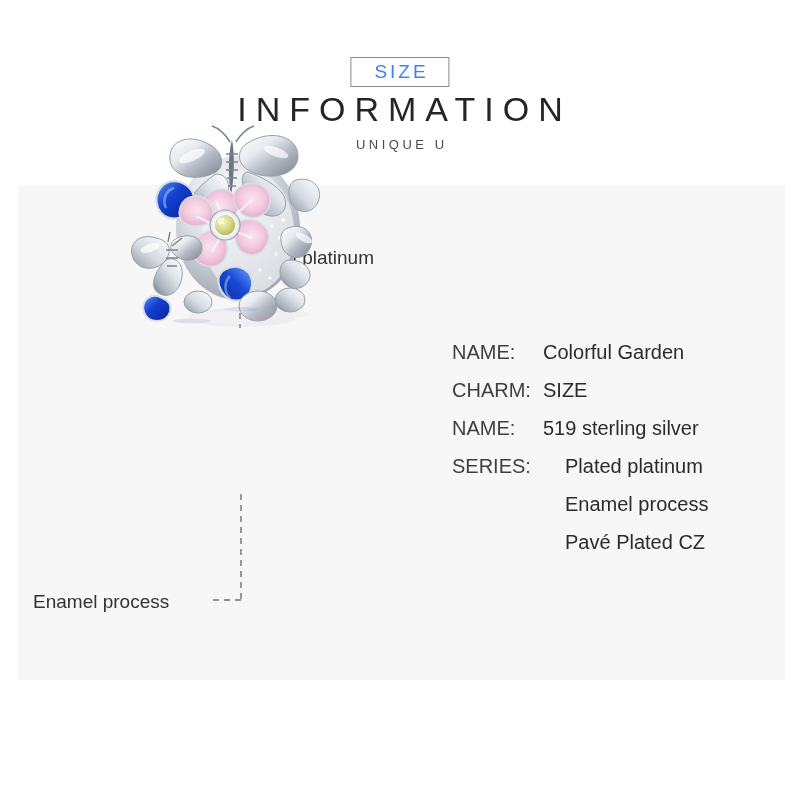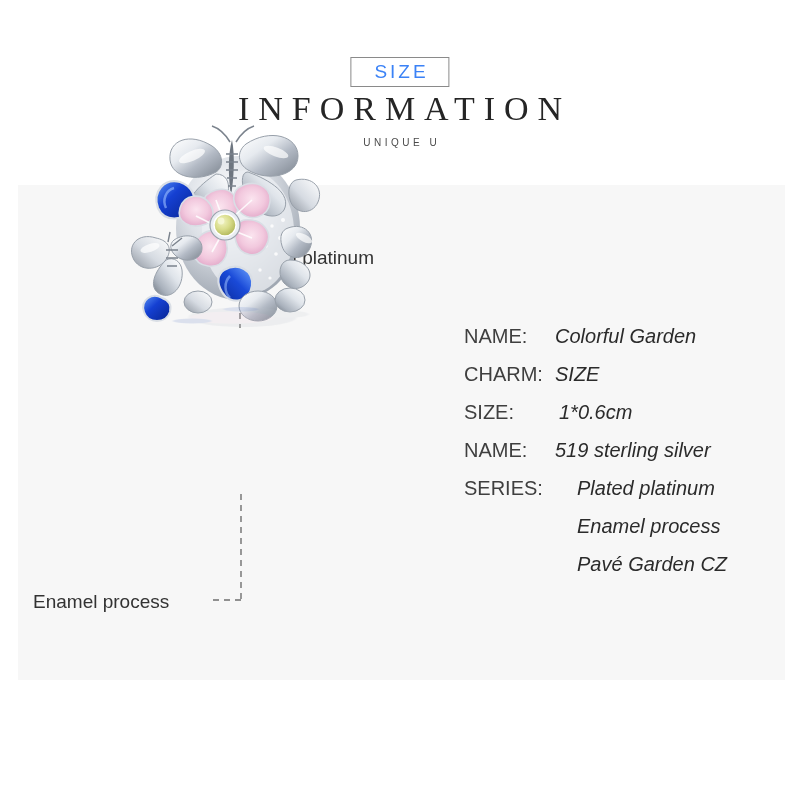--- a/index.html
+++ b/index.html
@@ -41,29 +41,28 @@
     top: 92px;
     left: 0;
     width: 800px;
     text-align: center;
     font-size: 34px;
     letter-spacing: 9px;
     color: #252525;
     line-height: 1;
     text-indent: 9px;
     font-weight: 400;
-    font-family: Liberation Serif, serif;
   }
   .title-sub {
     position: absolute;
     top: 138px;
     left: 0;
     width: 800px;
     text-align: center;
-    font-size: 10px;
+    font-size: 13px;
     letter-spacing: 3.5px;
     color: #4a4a4a;
     line-height: 1;
     text-indent: 3.5px;
   }
 
   
   .panel {
     position: absolute;
     left: 18px;
@@ -113,23 +112,22 @@
 
   .leader {
     position: absolute;
     pointer-events: none;
   }
 
   
   .specs {
     position: absolute;
     left: 452px;
-    top: 324px;
+    top: 340px;
     width: 310px;
-    margin-left: 12px;
   }
   .spec-row {
     position: relative;
     height: 38px;
   }
   .spec-label {
     position: absolute;
     left: 0;
     top: 0;
     font-size: 20px;
@@ -138,21 +136,20 @@
     white-space: nowrap;
   }
   .spec-value {
     position: absolute;
     left: 91px;
     top: 0;
     font-size: 20px;
     color: #2b2b2b;
     line-height: 24px;
     white-space: nowrap;
-    font-style: italic;
   }
   .spec-value.indent-size { left: 95px; }
   .spec-value.cont { left: 113px; }
 </style>
 </head>
 <body>
 
 <div class="header">
   <div class="size-badge">SIZE</div>
   <div class="title-main">INFORMATION</div>
@@ -320,36 +317,32 @@
   <div class="spec-row">
     <span class="spec-label">NAME:</span>
     <span class="spec-value">Colorful Garden</span>
   </div>
 
   <div class="spec-row">
     <span class="spec-label">CHARM:</span>
     <span class="spec-value">SIZE</span>
   </div>
 
-  <div class="spec-row">
-    <span class="spec-label">SIZE:</span>
-    <span class="spec-value indent-size">1*0.6cm</span>
-  </div>
 
   <div class="spec-row">
     <span class="spec-label">NAME:</span>
     <span class="spec-value">519 sterling silver</span>
   </div>
 
   <div class="spec-row">
     <span class="spec-label">SERIES:</span>
     <span class="spec-value cont">Plated platinum</span>
   </div>
 
   <div class="spec-row">
     <span class="spec-value cont">Enamel process</span>
   </div>
 
   <div class="spec-row">
-    <span class="spec-value cont">Pavé Garden CZ</span>
+    <span class="spec-value cont">Pavé Plated CZ</span>
   </div>
 
 </div>
 
 </body></html>

